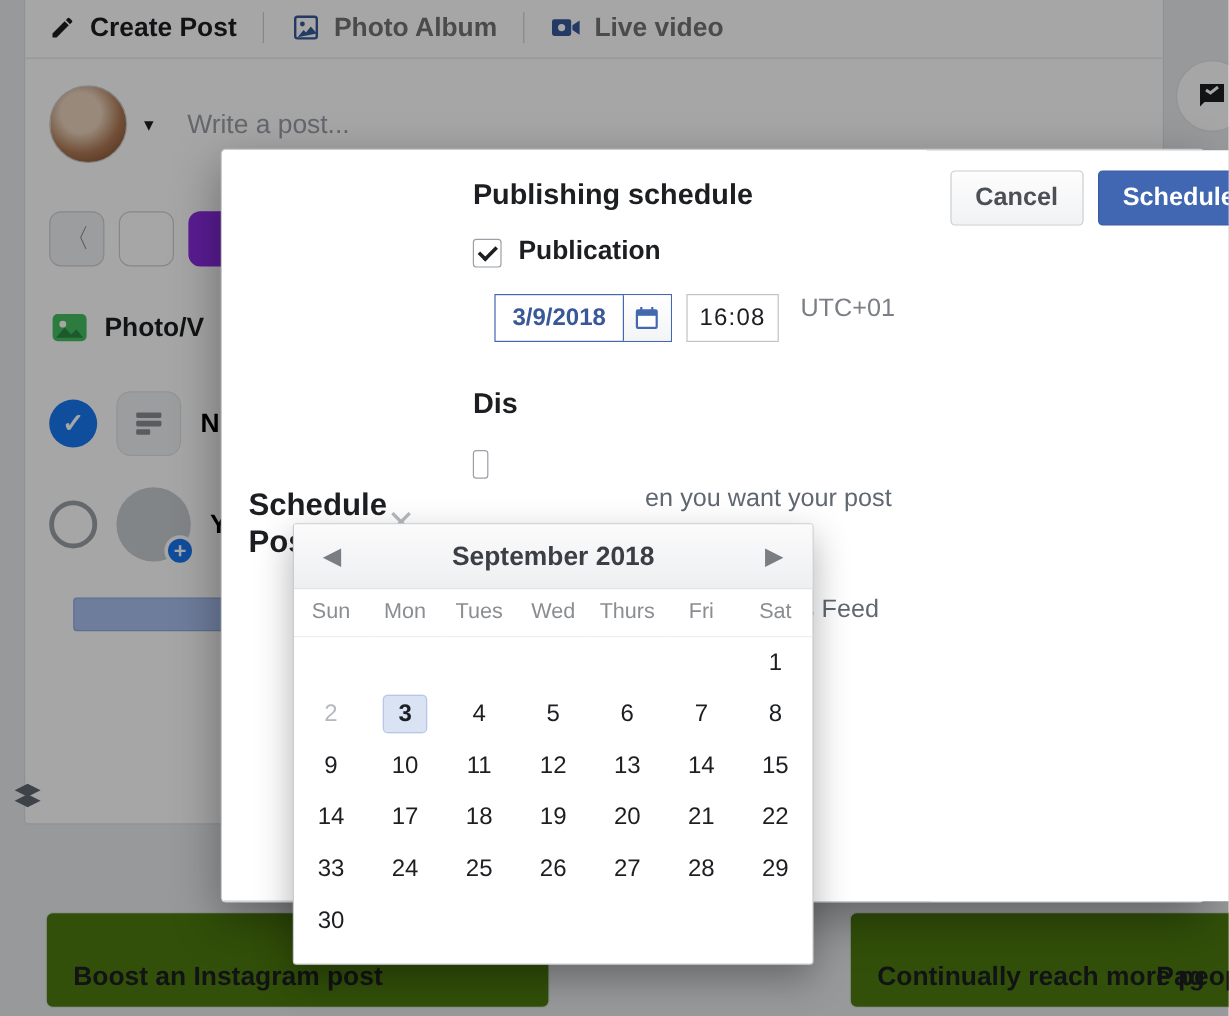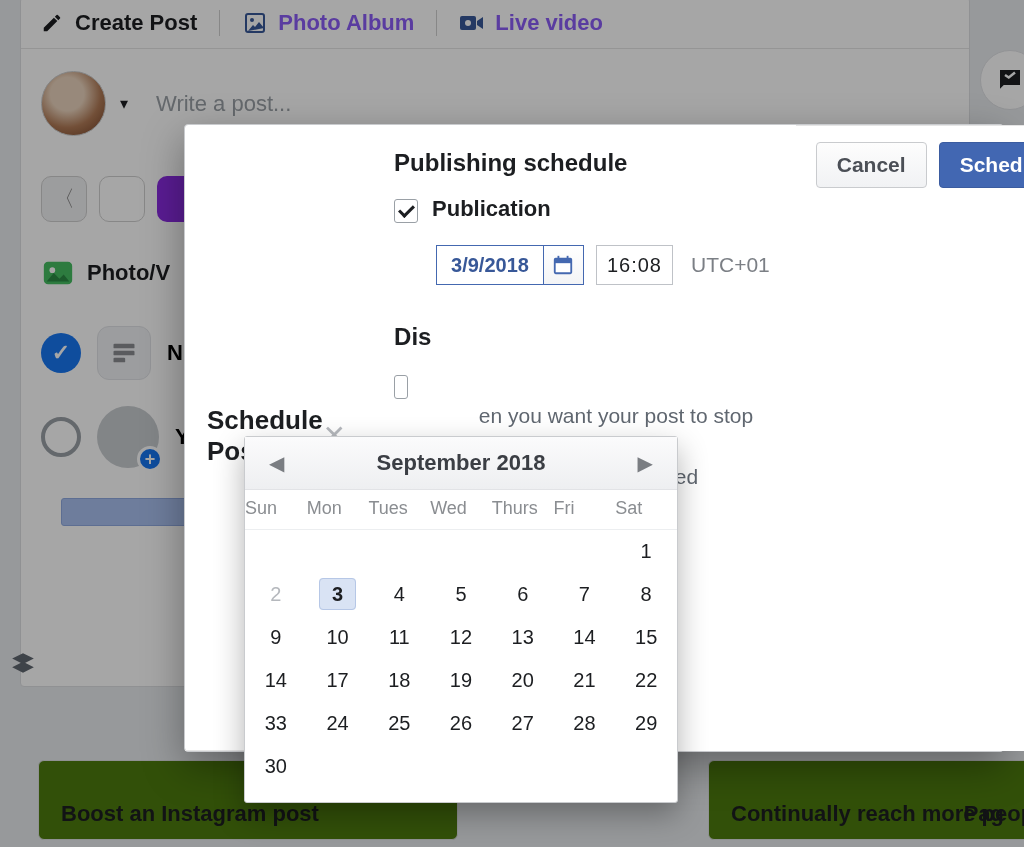--- a/index.html
+++ b/index.html
@@ -6,21 +6,21 @@
   html, body { margin:0; padding:0; font-family: -apple-system, BlinkMacSystemFont, "Segoe UI", Helvetica, Arial, sans-serif; background:#e9ebee; }
   #stage { position:relative; width:1024px; height:847px; overflow:hidden; background:#e9ebee; }
 
   
   .overlay { position:absolute; inset:0; background:rgba(0,0,0,0.35); z-index:5; }
   .composer {
     position:absolute; left:20px; top:-3px; width:950px; height:690px;
     background:#fff; border:1px solid #dddfe2; border-radius:4px; z-index:1;
   }
   .composer-tabs { display:flex; align-items:center; gap:22px; padding:12px 18px 12px; border-bottom:1px solid #e5e5e5; }
-  .composer-tab { display:flex; align-items:center; gap:10px; color:#8b5cf6; font-size:22px; font-weight:700; cursor:pointer;}
+  .composer-tab { display:flex; align-items:center; gap:10px; color:#737373; font-size:22px; font-weight:700; cursor:pointer;}
   .composer-tab.active { color:#1c1e21; }
   .tab-icon { width:26px; height:26px; display:inline-flex; align-items:center; justify-content:center; }
   .vsep { width:1px; height:26px; background:#d0d0d0; }
 
   .composer-body { padding:22px 20px 10px; }
   .avatar-row { display:flex; align-items:center; gap:10px; }
   .avatar { width:65px; height:65px; border-radius:50%; background:radial-gradient(circle at 40% 35%, #ead3bd 0 30%, #b07a56 60%, #6e3d24 100%); border:1px solid #ccc;}
   .avatar-caret { font-size:16px; color:#1c1e21; margin-left:4px;}
   .write-post { color:#9aa0a6; font-size:22px; margin-left:18px; }
 
@@ -66,21 +66,21 @@
 
   .modal-body { padding:18px 26px 0 26px; flex:1; font-size:20px; color:#1c1e21;}
   .section-title { font-size:24px; font-weight:800; margin:6px 0 18px 0; }
 
   .pub-row { display:flex; align-items:center; gap:14px; }
   .checkbox { width:24px; height:24px; border:1px solid #9aa0a6; border-radius:3px; background:#fff; display:flex; align-items:center; justify-content:center; margin-top:4px; cursor:pointer;}
   .checkbox.checked::after { content:""; width:12px; height:6px; border-left:3px solid #1c1e21; border-bottom:3px solid #1c1e21; transform:rotate(-45deg); margin-top:-4px;}
   .pub-text .pub-title { font-weight:700; font-size:22px; }
   .pub-text .pub-desc { color:#606770; font-size:21px; line-height:1.4; margin-top:4px; max-width:700px;}
 
-  .datetime-row { display:flex; align-items:center; gap:12px; margin:22px 0 0 42px;}
+  .datetime-row { display:flex; gap:12px; margin:22px 0 0 18px;}
   .date-input { display:flex; align-items:center; border:1px solid #4468b0; height:40px; background:#fff;}
   .date-input .date-text { color:#385898; font-size:20px; padding:0 14px; font-weight:600;}
   .date-input .date-btn { width:40px; height:38px; border-left:1px solid #4468b0; background:linear-gradient(#fff,#f3f4f6); display:flex; align-items:center; justify-content:center;}
   .time-input { height:40px; border:1px solid #bfc2c7; background:#fff; display:flex; align-items:center; padding:0 10px; font-size:20px; letter-spacing:1px; font-variant-numeric:tabular-nums;}
   .tz-label { color:#7b7f85; font-size:21px; margin-left:6px;}
 
   .next-section { margin-top:38px; }
   .dis-label { font-size:24px; font-weight:800; }
   .dist-row { display:flex; align-items:flex-start; gap:14px; margin-top:20px;}
   .dist-text { color:#606770; font-size:21px; line-height:1.45; max-width:700px;}
@@ -96,21 +96,21 @@
   .datepicker {
     position:absolute; left:244px; top:436px; width:434px; background:#fff; z-index:20;
     border:1px solid #c9cbce; border-radius:3px; box-shadow:0 12px 30px rgba(0,0,0,0.3);
   }
   .dp-header { display:flex; align-items:center; justify-content:space-between; padding:10px 16px 10px;
     background:linear-gradient(#fbfbfc,#eeeff1); border-bottom:1px solid #e2e3e6; color:#5a5d63;}
   .dp-header .nav { font-size:20px; color:#7a7d82; cursor:pointer; padding:4px 8px;}
   .dp-header .title { font-size:22px; font-weight:700; color:#3b3e44;}
   .dp-grid { width:100%; }
   .dp-row { display:grid; grid-template-columns:repeat(7,1fr); }
-  .dp-dow { text-align:left; color:#8a8d91; font-size:18px; padding:8px 0 10px; border-bottom:1px solid #eceef0;}
+  .dp-dow { text-align:center; color:#8a8d91; font-size:18px; padding:8px 0 10px; border-bottom:1px solid #eceef0;}
   .dp-cell { text-align:center; font-size:20px; color:#1c1e21; padding:10px 0; cursor:pointer;}
   .dp-cell.muted { color:#b5b8bd; cursor:default;}
   .dp-cell.selected span { background:#d9e3f4; border:1px solid #b6c7e6; border-radius:4px; padding:4px 12px; font-weight:800;}
   .dp-last { padding-bottom:14px;}
 
   
   svg { display:block; }
 </style>
 </head>
 <body>

